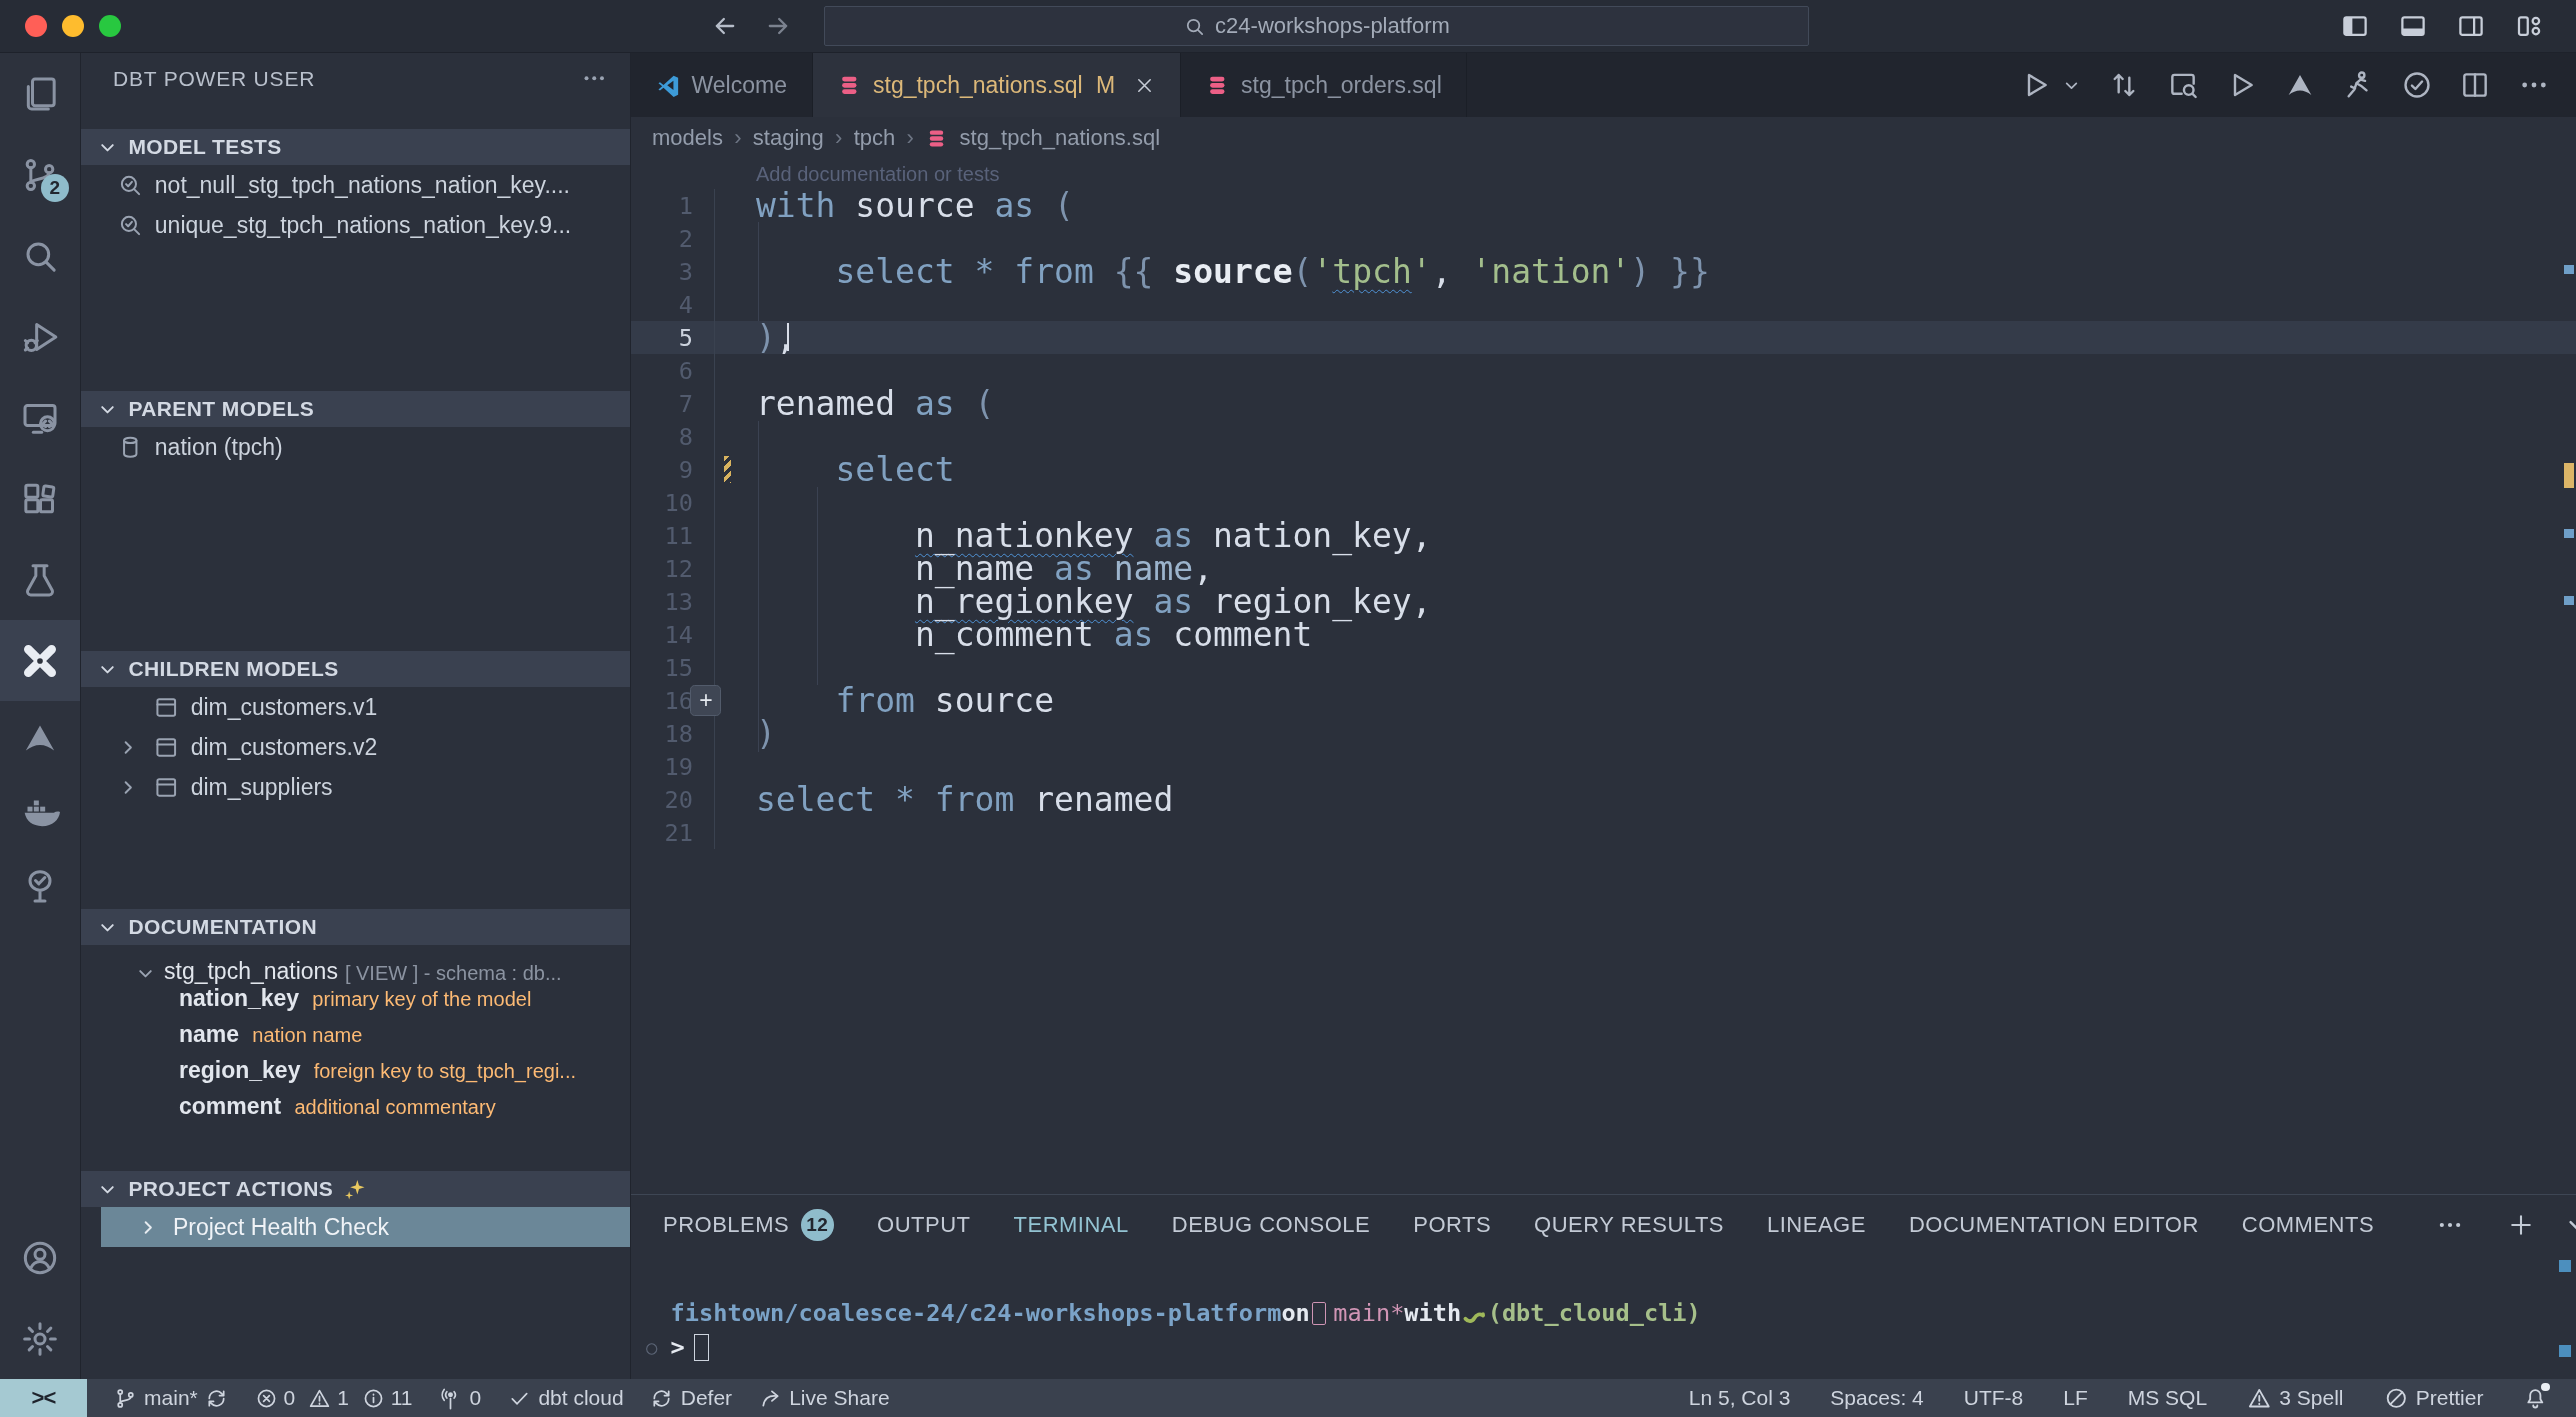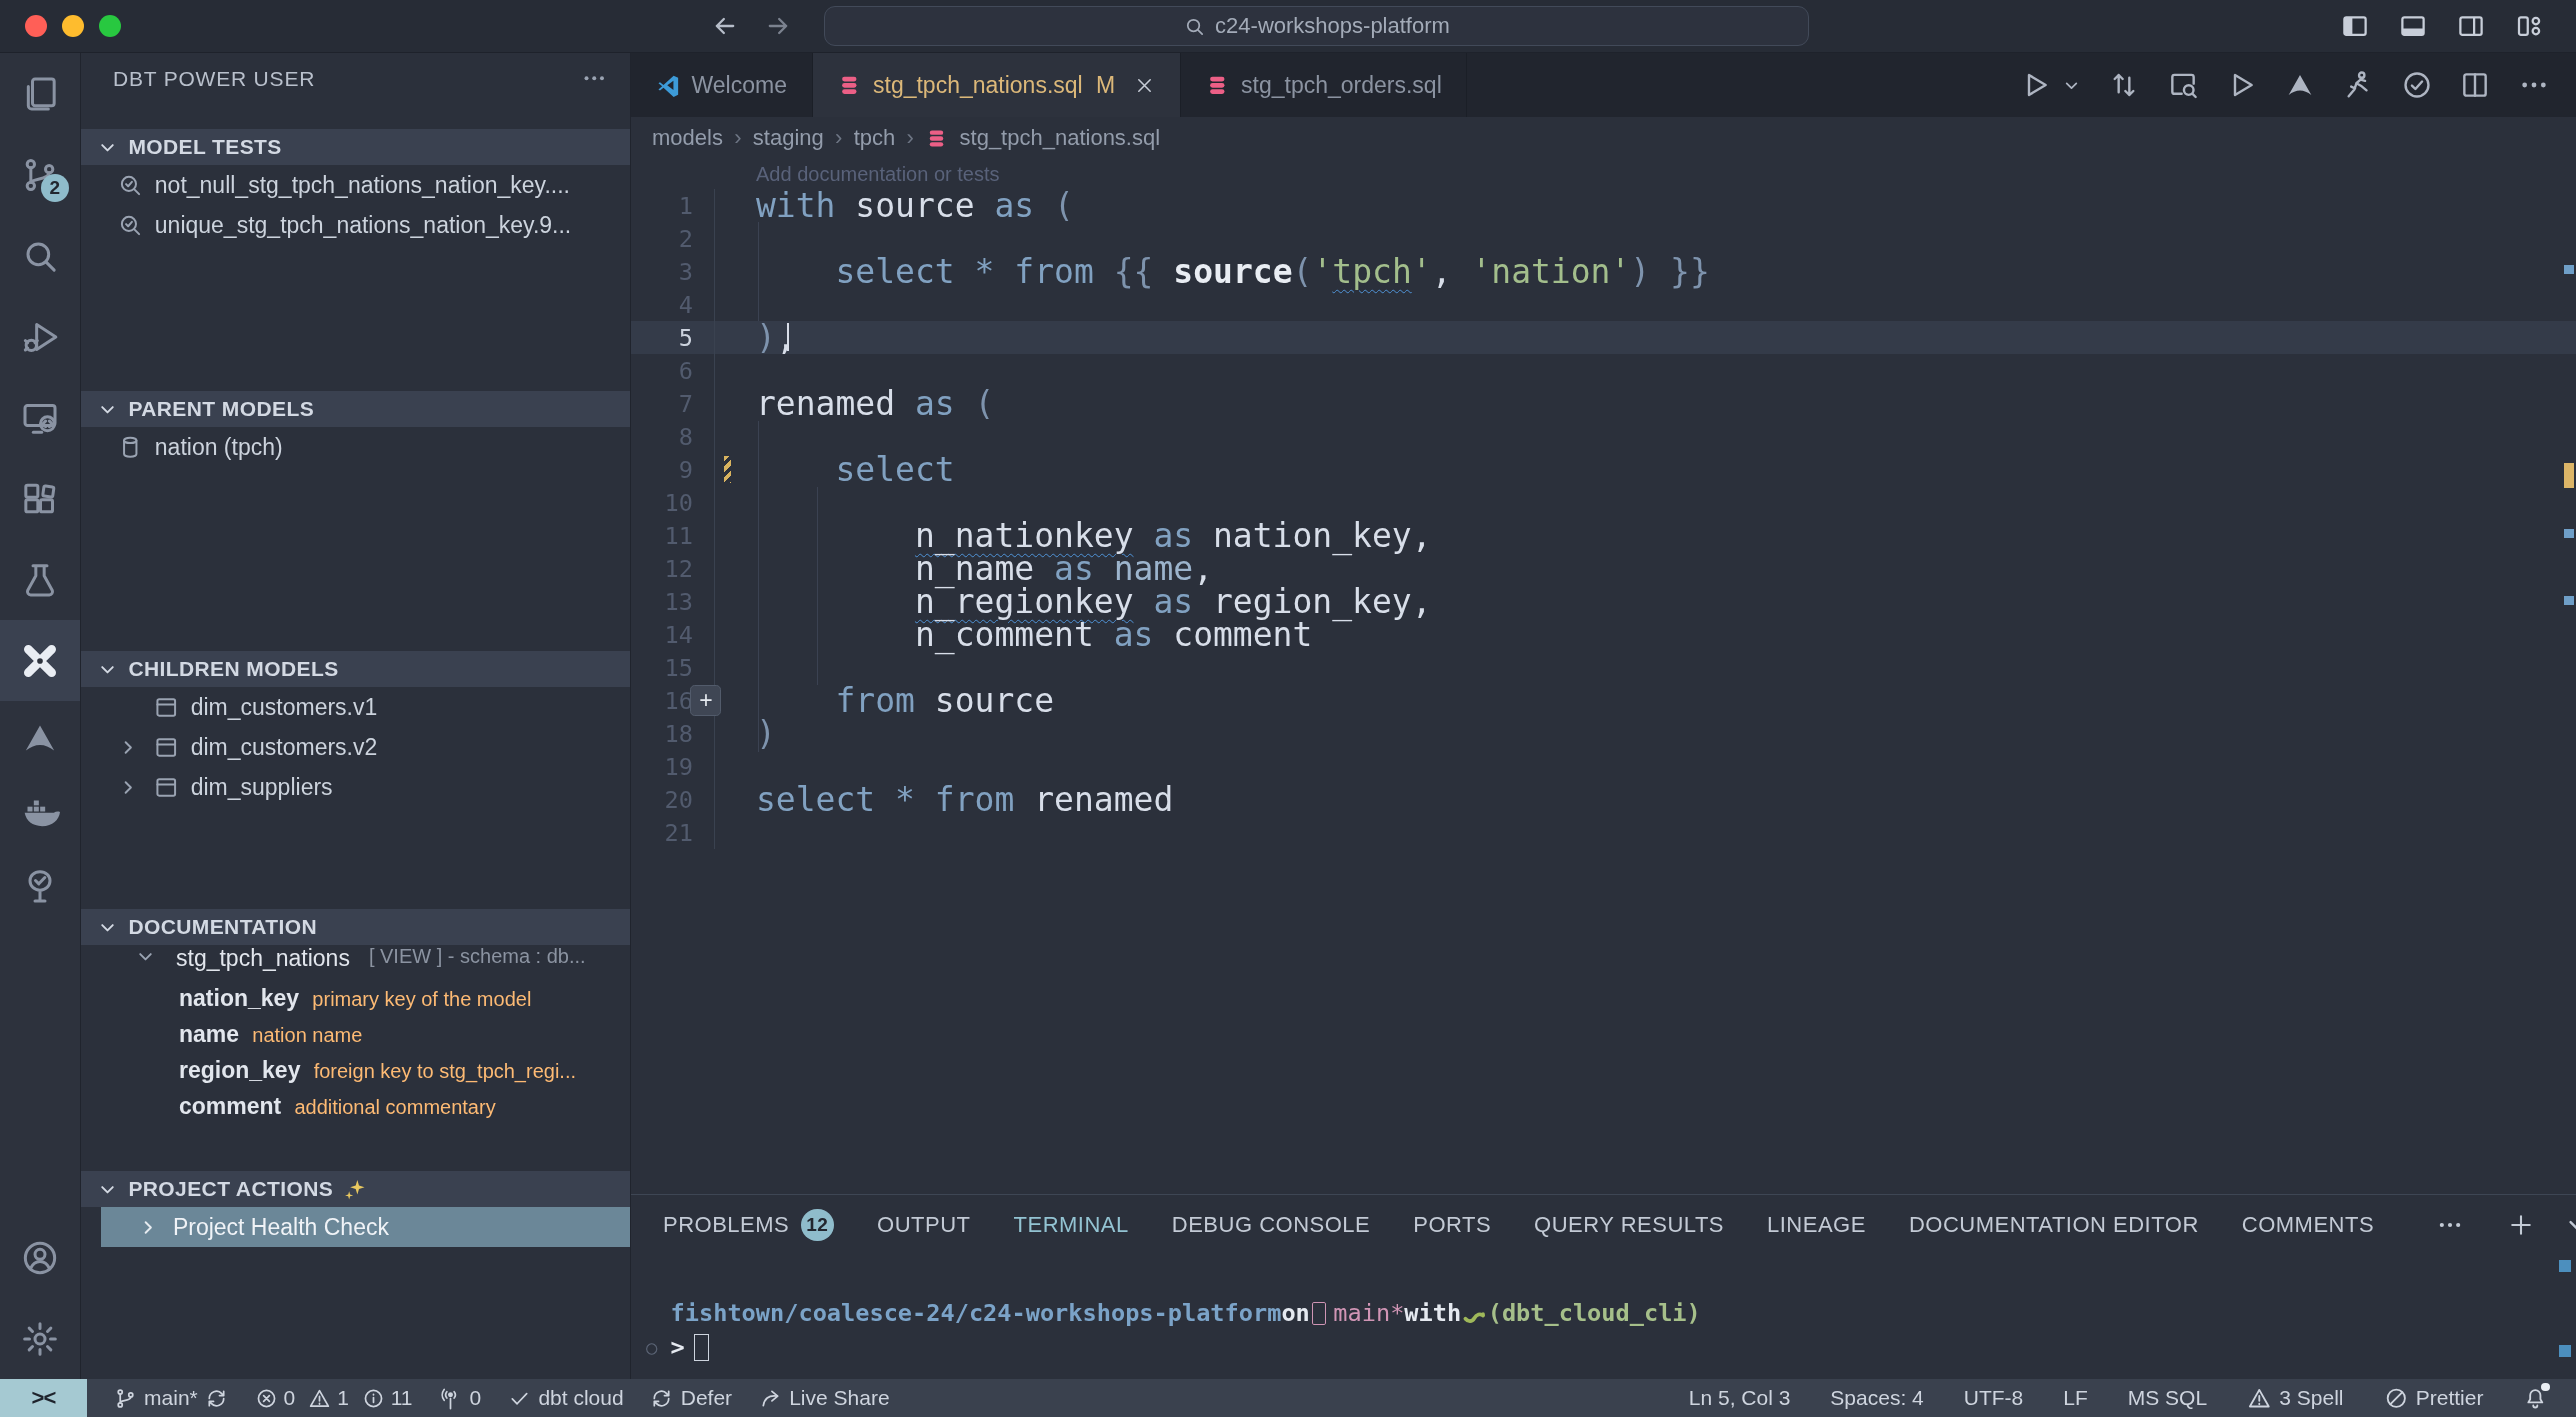--- a/index.html
+++ b/index.html
@@ -7,21 +7,21 @@
     font-family:"Liberation Sans", sans-serif; -webkit-font-smoothing:antialiased; }
   .app { width:2576px; height:1417px; display:flex; flex-direction:column; }
 
   
   .titlebar { height:53px; background:#272c36; display:flex; align-items:center; flex:none; border-bottom:0.9px solid #1e222b; }
   .traffic { display:flex; gap:15px; padding-left:24.6px; width:180px; flex:none; }
   .tl { width:22px; height:22px; border-radius:50%; }
   .tl.red{background:#ff5f57}.tl.yellow{background:#febc2e}.tl.green{background:#28c840}
   .nav-arrows { display:flex; gap:24.6px; margin-right:32px; color:#b6bdc9; }
   .nav-arrows .dim { color:#7b828f; }
-  .cmd-center { width:985px; height:40px; background:#2d323e; border:1.4px solid #424a59; border-radius:11px;
+  .cmd-center { width:985px; height:40px; background:#2d323e; border:1.4px solid #424a59; border-radius:2px;
     display:flex; align-items:center; justify-content:center; gap:9.4px; color:#a3abb8; font-size:22px; }
   .tb-spacer{flex:1}
   .win-icons { display:flex; gap:28px; padding-right:32px; color:#c8ced9; align-items:center; }
 
   
   .main { flex:1; display:flex; min-height:0; }
 
   
   .activitybar { width:81px; background:#2d323d; flex:none; display:flex; flex-direction:column; border-right:0.9px solid #20242d; }
   .ab-item { height:81px; display:flex; align-items:center; justify-content:center; color:#8a93a3; position:relative; }
@@ -35,21 +35,21 @@
   .sidebar { width:550px; background:#2b303b; flex:none; border-right:0.9px solid #20242d; display:flex; flex-direction:column; overflow:hidden; }
   .sb-title { height:51px; display:flex; align-items:center; padding:0 23px 0 32px; color:#b9c0cc; font-size:21px; letter-spacing:0.8px; flex:none; }
   .sb-title .grow{flex:1}
   .sb-section-header { height:36px; background:#3a4150; display:flex; align-items:center; gap:9.4px; padding-left:15px;
     color:#d3d9e3; font-size:21px; font-weight:bold; letter-spacing:0.4px; flex:none; }
   .sb-item { height:40px; display:flex; align-items:center; gap:11.3px; padding-left:36px; color:#ccd3dd; font-size:23px; white-space:nowrap; }
   .sb-item .chev { color:#9aa3b2; width:24.6px; flex:none; display:flex; }
   .sb-item .icon { color:#9aa3b2; display:flex; flex:none; }
   .sb-item.selected { background:#6b8798; color:#f0f3f7;margin-left:20px; }
   .sb-item.selected .chev { color:#e6ebf0; }
-  .doc-model { height:40px; display:flex; align-items:flex-start; gap:19px; padding-left:53px; font-size:23px; color:#e2e6ed; white-space:nowrap; }
+  .doc-model { height:40px; display:flex; align-items:flex-end; gap:7px; padding-left:53px; font-size:23px; color:#e2e6ed; white-space:nowrap; }
   .doc-model .meta { color:#8b93a1; font-size:20px; }
   .doc-col { height:36px; display:flex; align-items:baseline; gap:13.2px; padding-left:98px; white-space:nowrap; }
   .doc-col .nm { color:#e2e6ed; font-size:23px; font-weight:bold; }
   .doc-col .ds { color:#fdba74; font-size:20px; }
   .sparkle { color:#e8c860; display:flex; }
 
   
   .editor-col { flex:1; display:flex; flex-direction:column; min-width:0; }
   .tabbar { height:64px; background:#21252e; display:flex; align-items:stretch; flex:none; }
   .tab { display:flex; align-items:center; gap:11.3px; padding:0 24.6px; font-size:23px; color:#8b93a1; border-right:0.9px solid #1b1f27; }

